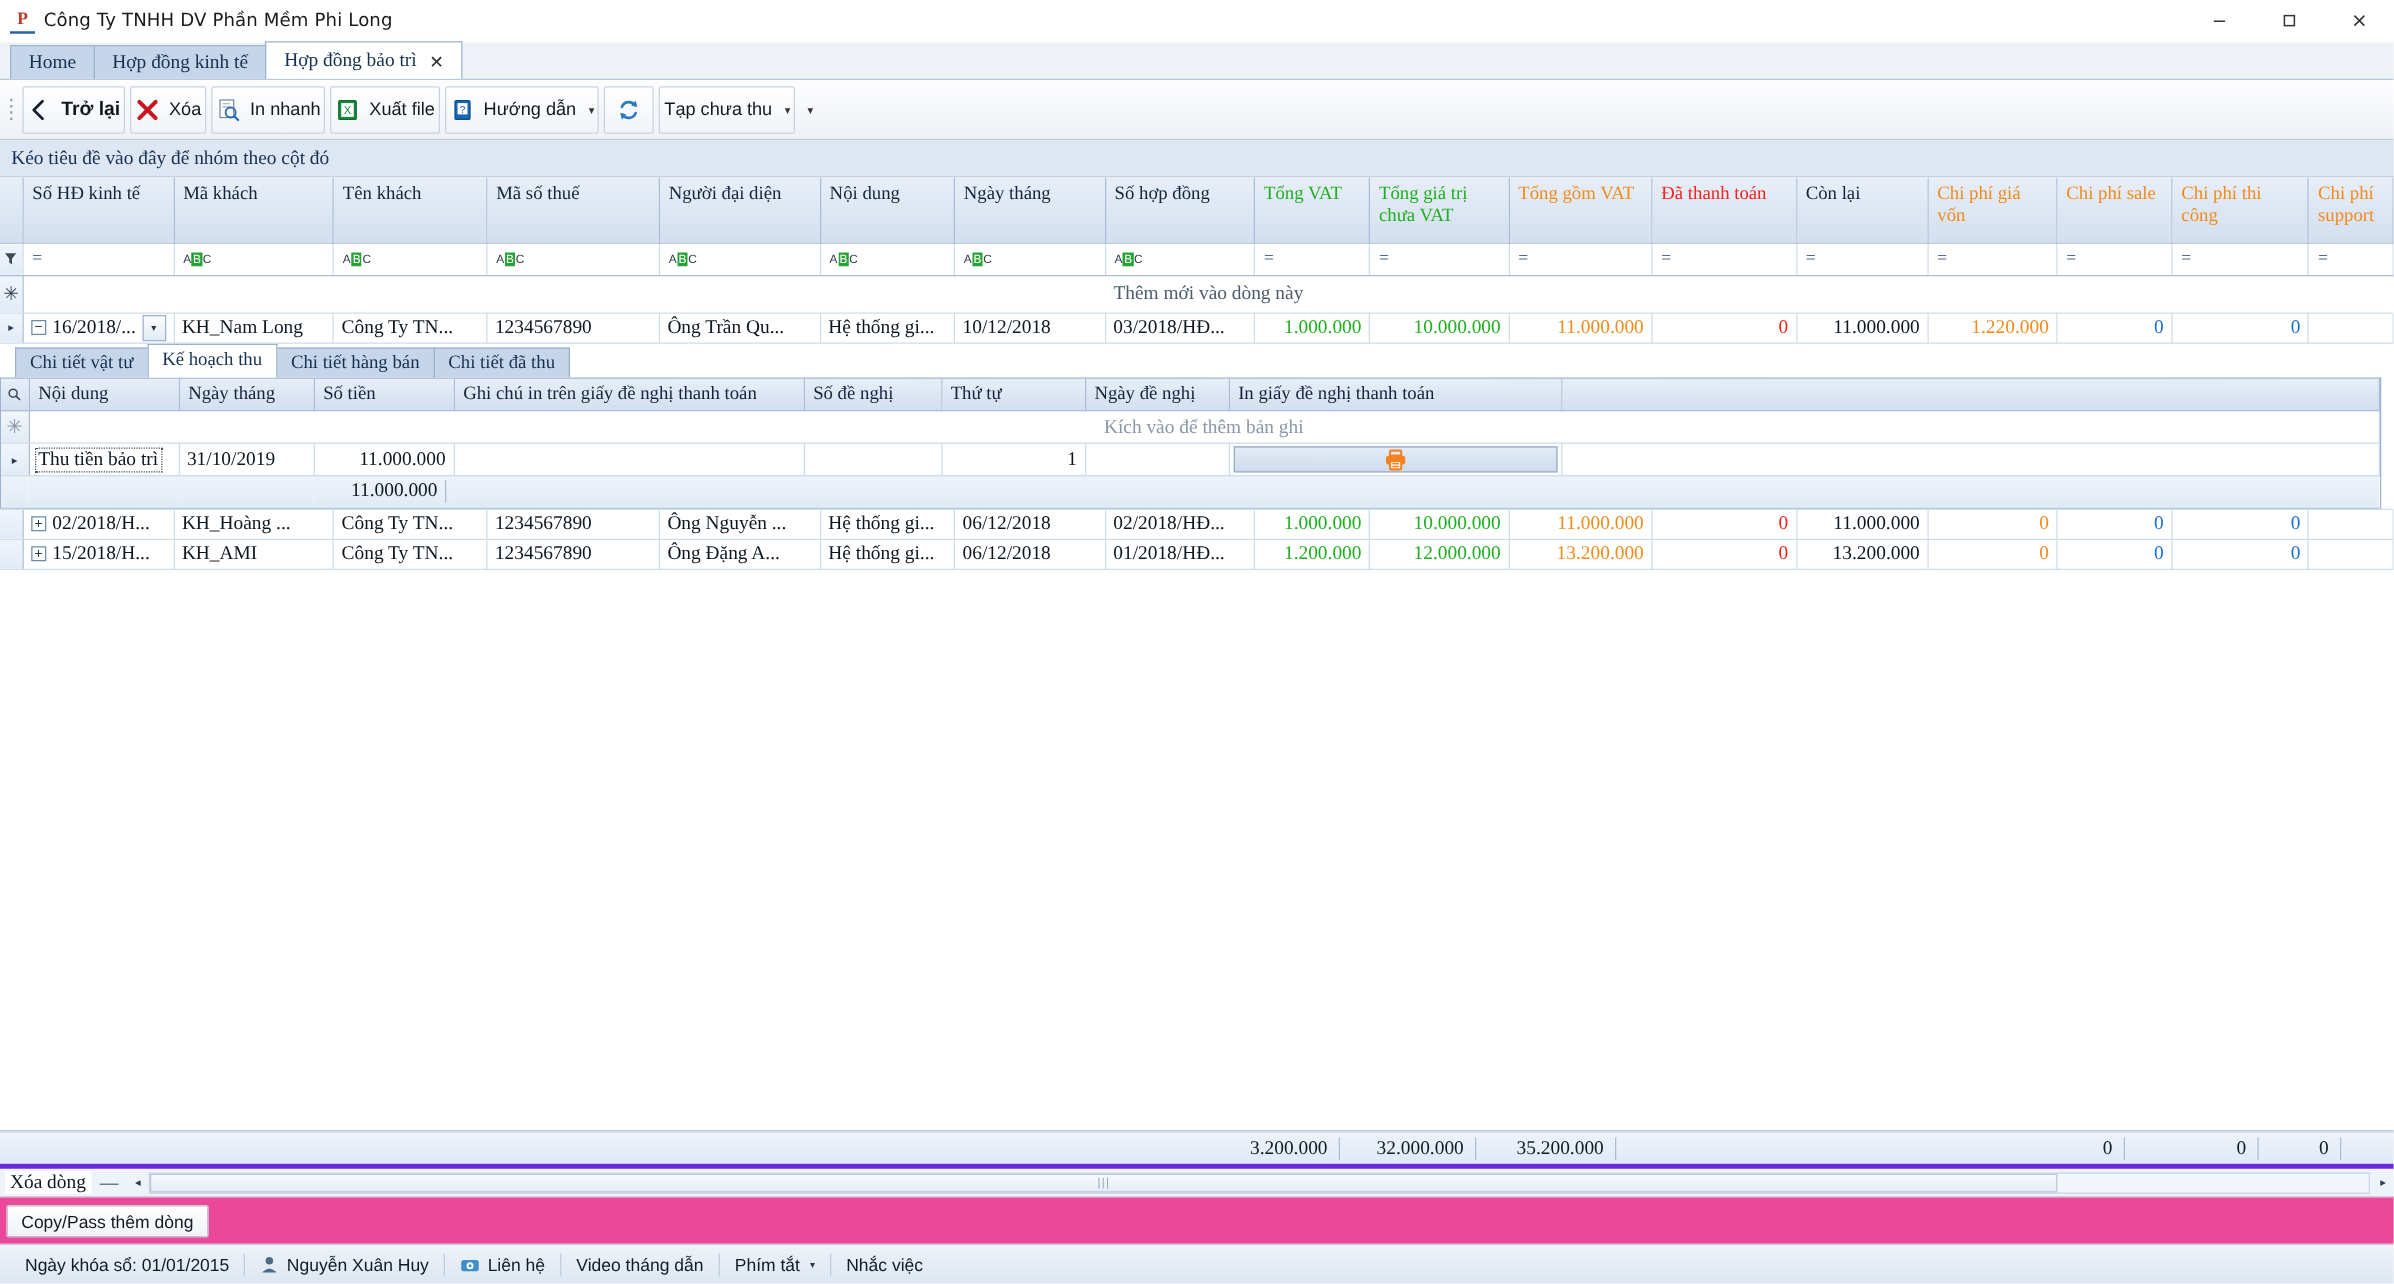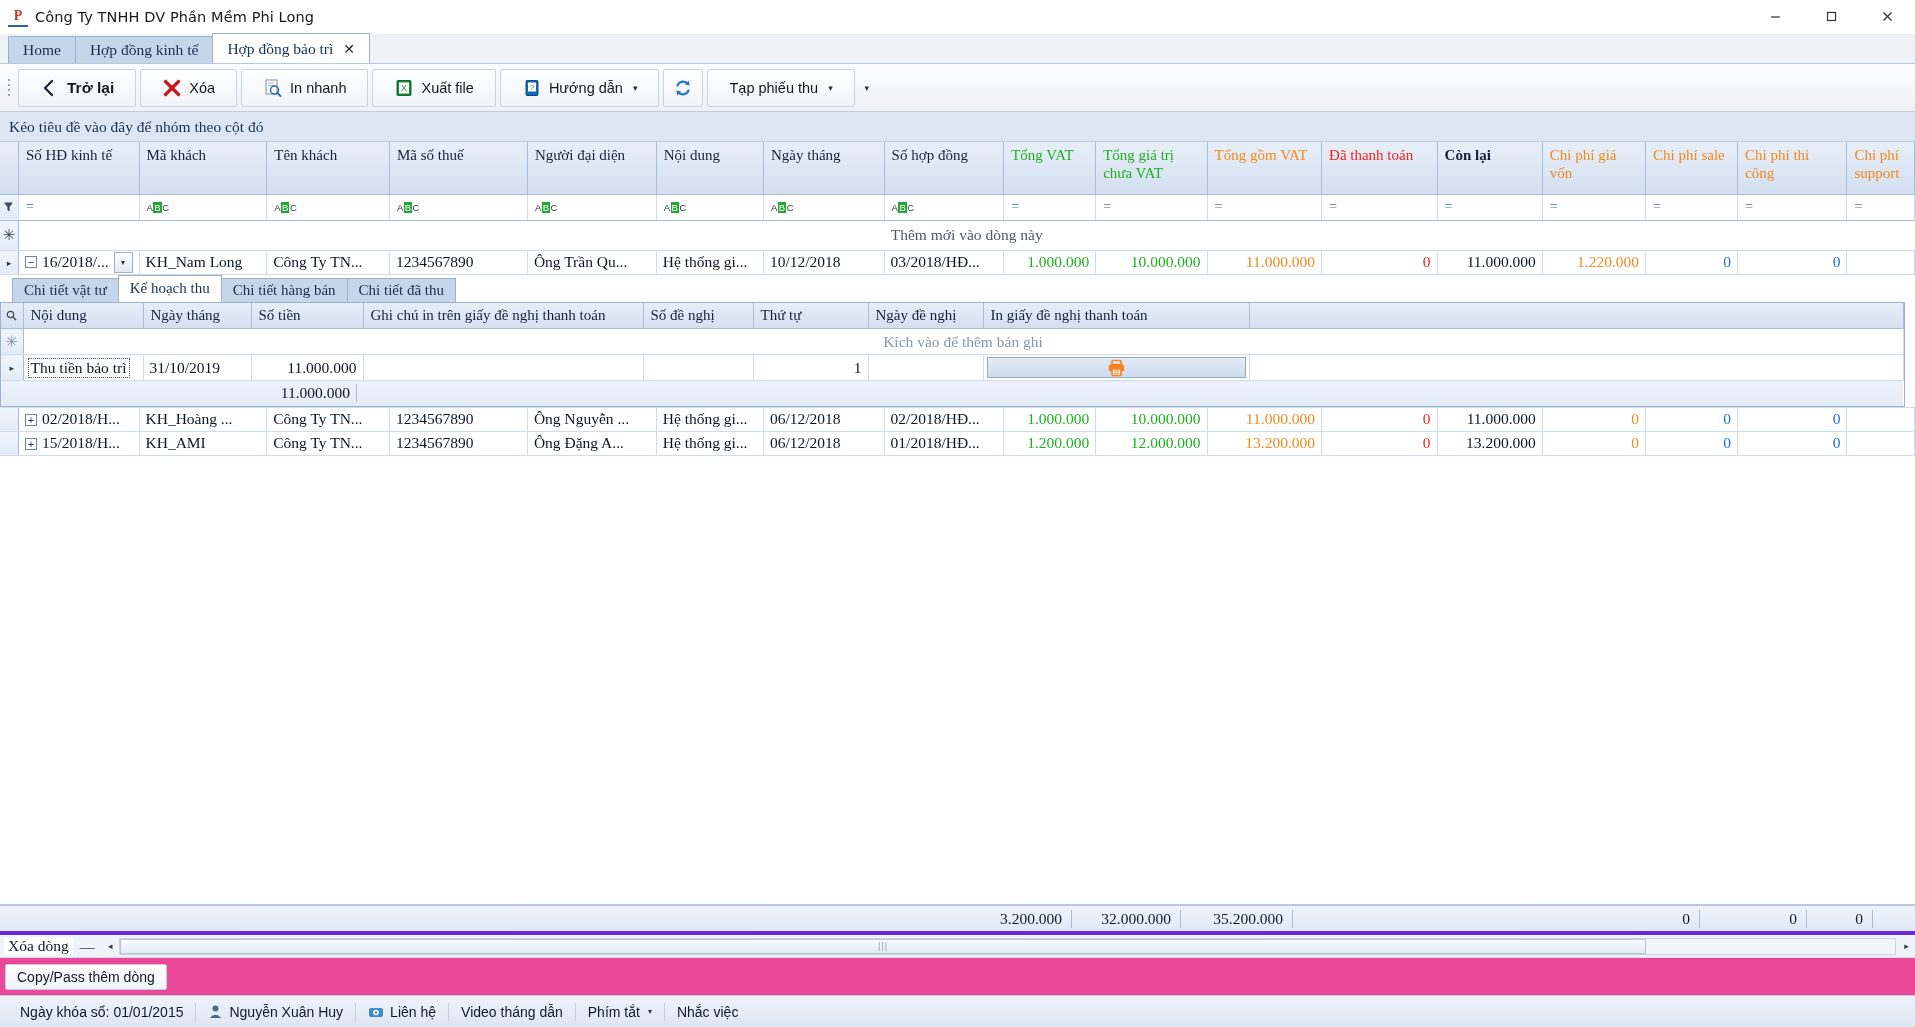--- a/index.html
+++ b/index.html
@@ -107,21 +107,21 @@
     width: 8px; height: 32px;
     display: flex; flex-direction: column; justify-content: center;
     align-items: center; gap: 3px;
     margin: 0 3px;
   }
   .grip i { width: 2px; height: 2px; background: #9aa7b8; display: block; }
   .tbtn {
     height: 38px;
     display: flex; align-items: center;
     gap: 7px;
-    padding: 0 21px;
+    padding: 0 3px;
     margin: 0 2px;
     background: linear-gradient(#ffffff, #f0f3f8);
     border: 1px solid #c9d3e0;
     border-radius: 2px;
     font-family: "Liberation Sans", sans-serif;
     font-size: 14.5px;
     color: #14181d;
     cursor: default;
     white-space: nowrap;
   }
@@ -583,21 +583,21 @@
         <svg width="20" height="20" viewBox="0 0 20 20">
           <path d="M4.5 7.5 A6 6 0 0 1 15 6.2" fill="none" stroke="#2a7ac0" stroke-width="2.2" stroke-linecap="round"></path>
           <polygon points="15.6,2.5 16.8,7.6 11.8,6.4" fill="#2a7ac0"></polygon>
           <path d="M15.5 12.5 A6 6 0 0 1 5 13.8" fill="none" stroke="#2a7ac0" stroke-width="2.2" stroke-linecap="round"></path>
           <polygon points="4.4,17.5 3.2,12.4 8.2,13.6" fill="#2a7ac0"></polygon>
         </svg>
       </span>
     </div>
 
     <div class="tbtn">
-      <span>Tạp phiếu thu</span>
+      <span>Tạp chưa thu</span>
       <span class="caret">▾</span>
     </div>
 
     <div class="ovf">▾</div>
   </div>
 
   <div class="grouppanel">
     <span>Kéo tiêu đề vào đây để nhóm theo cột đó</span>
   </div>
 
@@ -632,21 +632,21 @@
             <th style="color: rgb(18, 36, 59);">Tên khách</th>
             <th style="color: rgb(18, 36, 59);">Mã số thuế</th>
             <th style="color: rgb(18, 36, 59);">Người đại diện</th>
             <th style="color: rgb(18, 36, 59);">Nội dung</th>
             <th style="color: rgb(18, 36, 59);">Ngày tháng</th>
             <th style="color: rgb(18, 36, 59);">Số hợp đồng</th>
             <th style="color: rgb(31, 176, 31);">Tổng VAT</th>
             <th style="color: rgb(31, 176, 31);">Tổng giá trị chưa VAT</th>
             <th style="color: rgb(243, 138, 28);">Tổng gồm VAT</th>
             <th style="color: rgb(244, 35, 28);">Đã thanh toán</th>
-            <th style="color: rgb(18, 36, 59); font-weight: bold;">Còn lại</th>
+            <th style="color: rgb(18, 36, 59);">Còn lại</th>
             <th style="color: rgb(243, 138, 28);">Chi phí giá vốn</th>
             <th style="color: rgb(243, 138, 28);">Chi phí sale</th>
             <th style="color: rgb(243, 138, 28);">Chi phí thi công</th>
             <th style="color: rgb(243, 138, 28);">Chi phí support</th>
           </tr>
       </thead>
 
       <tbody>
 
         <tr class="flt-row" id="flt-row">

